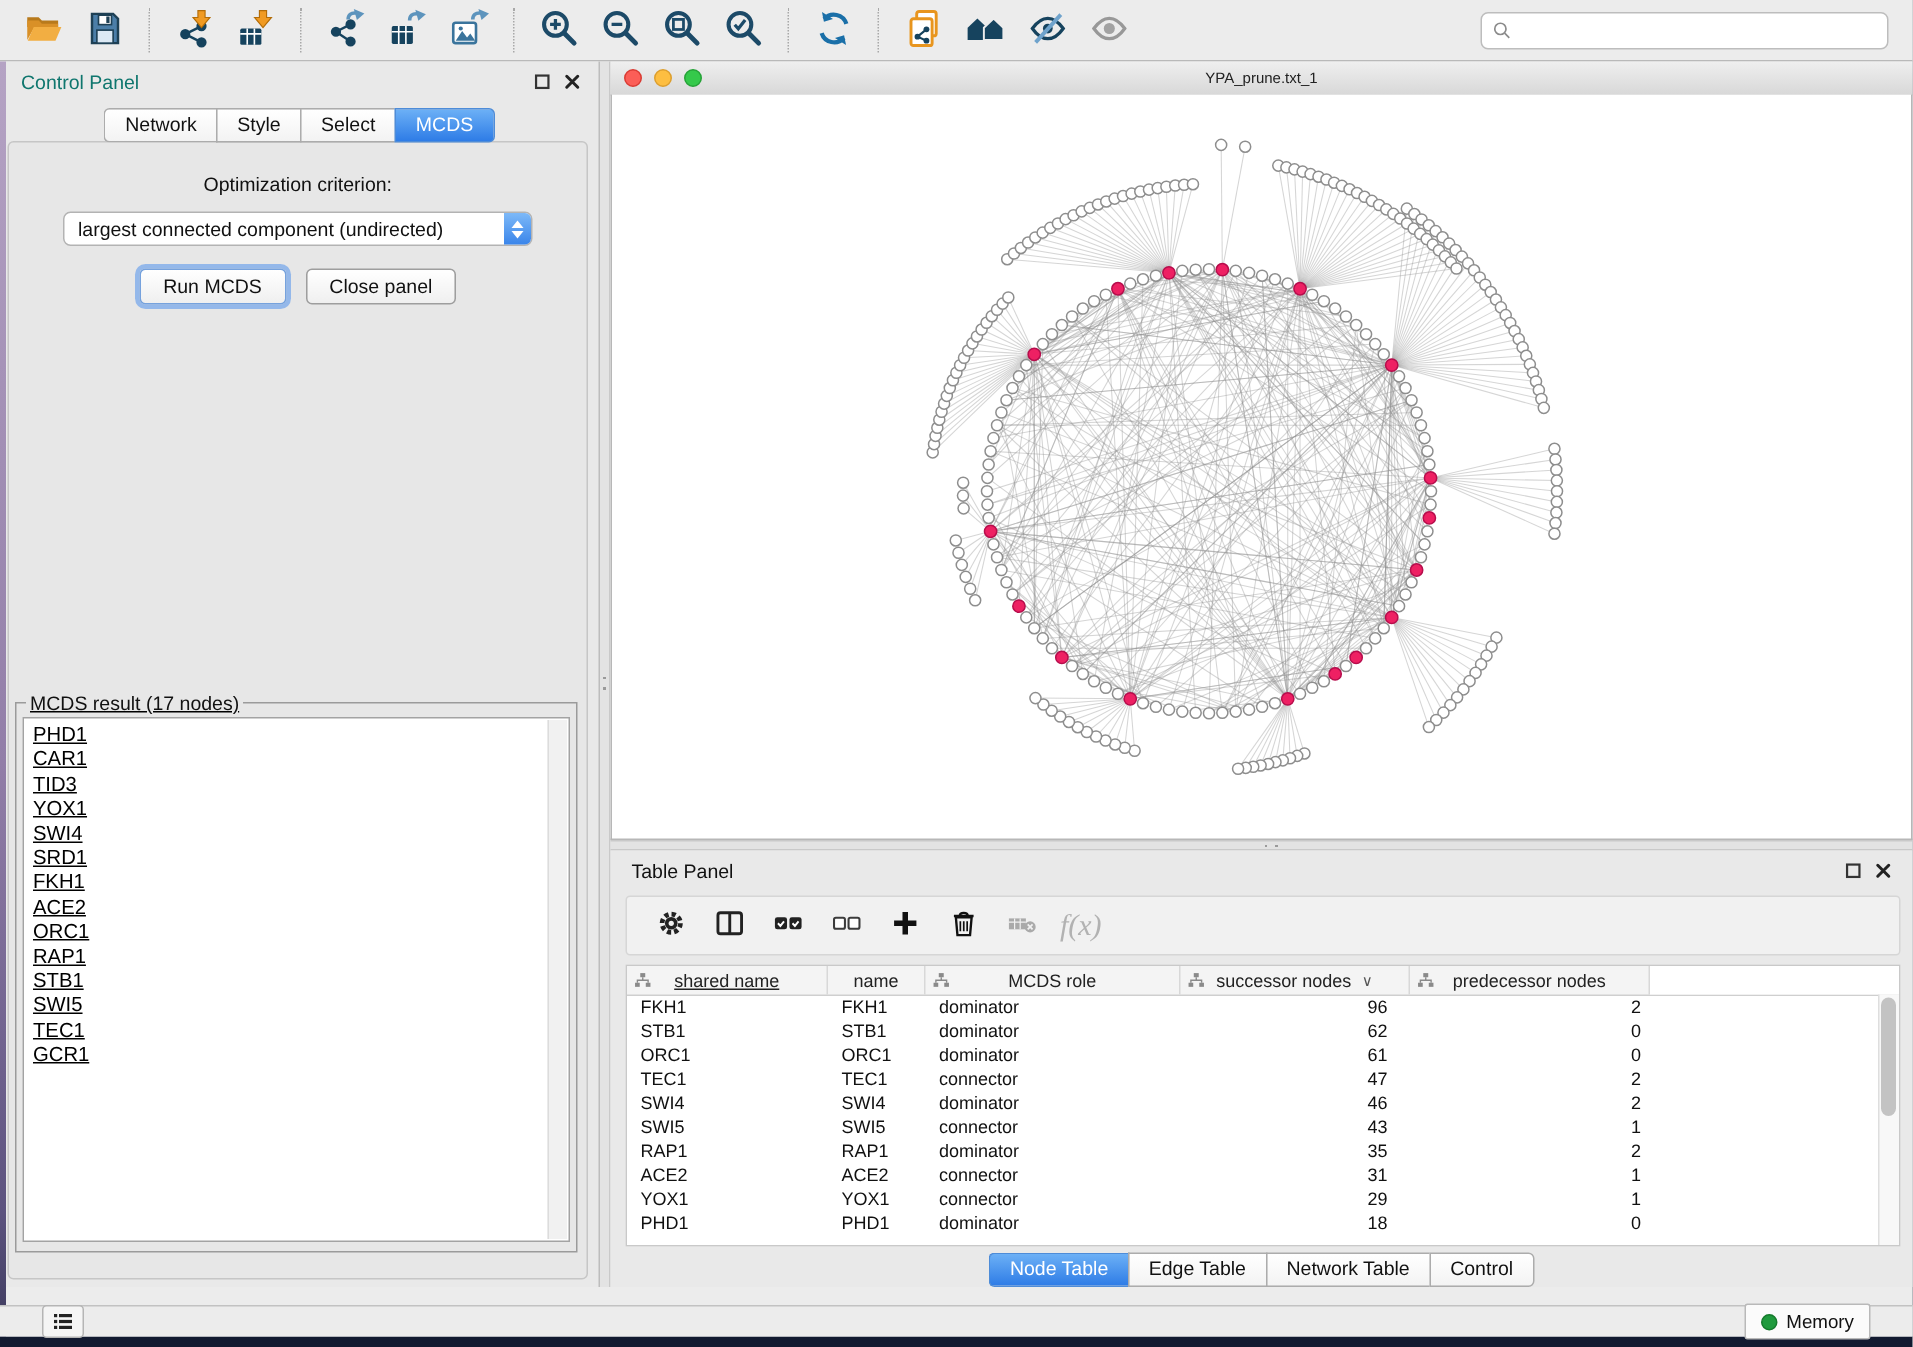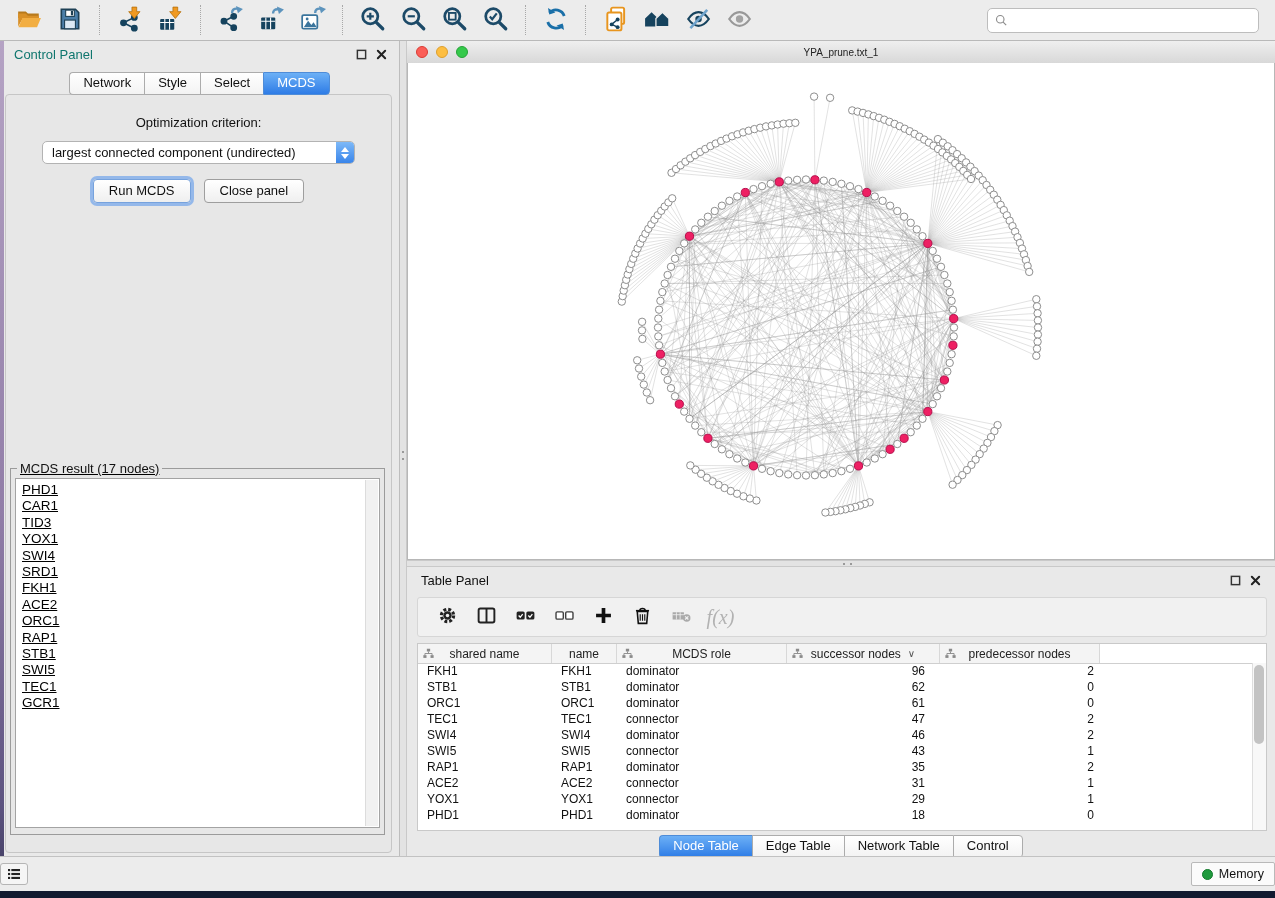--- a/index.html
+++ b/index.html
@@ -112,22 +112,22 @@
   .trow{display:flex;height:16px;}
   .tcell{font-size:12px;color:#111;box-sizing:border-box;flex:none;white-space:nowrap;overflow:hidden;}
   .tcell.a-l{padding-left:9px;}
   .tcell.a-r{text-align:right;}
   .tbl-scroll{position:absolute;right:0;top:19px;bottom:0;width:14px;background:#f8f8f8;
        border-left:1px solid #dedede;box-sizing:border-box;}
   .tbl-scroll .thumb{position:absolute;left:1px;top:2px;width:10px;height:79px;background:#c3c3c3;border-radius:6px;}
   .tp-tabs{position:absolute;left:0;right:0;top:268px;display:flex;justify-content:center;}
 
   
-  .status-bar{position:absolute;left:0;right:0;bottom:0;height:35px;background:#ececec;
-       border-top:1px solid #c2c2c2;display:flex;align-items:center;padding:0 0;box-sizing:border-box;z-index:50;}
+  .status-bar{position:absolute;left:0;right:0;bottom:0;height:21px;background:#ececec;
+       border-top:1px solid #c2c2c2;display:flex;align-items:center;padding:0 28px;box-sizing:border-box;z-index:50;}
   .sb-btn{width:28px;height:22px;background:#f5f5f5;border:1px solid #b5b5b5;border-radius:3px;
        display:flex;align-items:center;justify-content:center;padding:0;}
   .sb-btn svg{width:16px;height:16px;}
   .mem-btn{margin-left:auto;height:24px;background:#fbfbfb;border:1px solid #b9b9b9;border-radius:2px;
        display:flex;align-items:center;gap:6px;padding:0 10px;font-size:12.5px;color:#111;
        font-family:"Liberation Sans",sans-serif;}
   .mem-btn .dot{width:11px;height:11px;border-radius:50%;background:#1f9a3d;border:1px solid #147a2c;box-sizing:border-box;}
 </style>
 </head>
 <body>
@@ -1154,21 +1154,21 @@
                     <circle cx="19.5" cy="15" r="4.6" fill="#aaa"></circle>
                     <path d="M17.5 13l4 4M21.5 13l-4 4" stroke="#f1f1f1" stroke-width="1.5"></path>
                   </svg></span>
               </button>
               <button class="tp-btn">
                 <span class="fx">f(x)</span>
               </button>
             </div>
           <div class="tp-table">
             <div class="tbl-head" id="tbl-head">
-                <div class="hcell" style="width: 134px;">
+                <div class="hcell" style="width: 134px; text-decoration: underline;">
                   <span class="tree"><svg viewBox="0 0 12 12" width="11" height="11">
                       <rect x="4.2" y="0.8" width="3.6" height="3" fill="#8a8a8a"></rect>
                       <rect x="0.4" y="7.8" width="3.4" height="3" fill="#8a8a8a"></rect>
                       <rect x="8.2" y="7.8" width="3.4" height="3" fill="#8a8a8a"></rect>
                       <path d="M6 3.8v2.2M2.1 7.8V6h7.8v1.8" stroke="#8a8a8a" fill="none"></path>
                     </svg></span>
                   <span>shared name</span>
                 </div>
                 <div class="hcell" style="width: 65px;">
                   <span>name</span>

